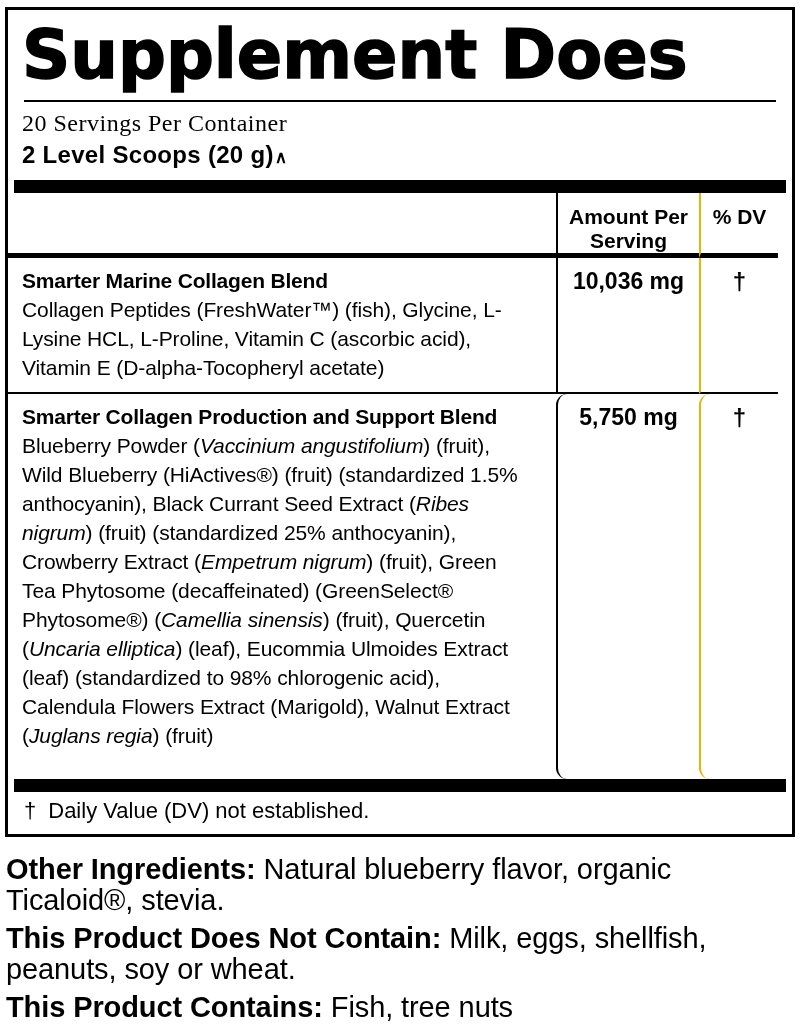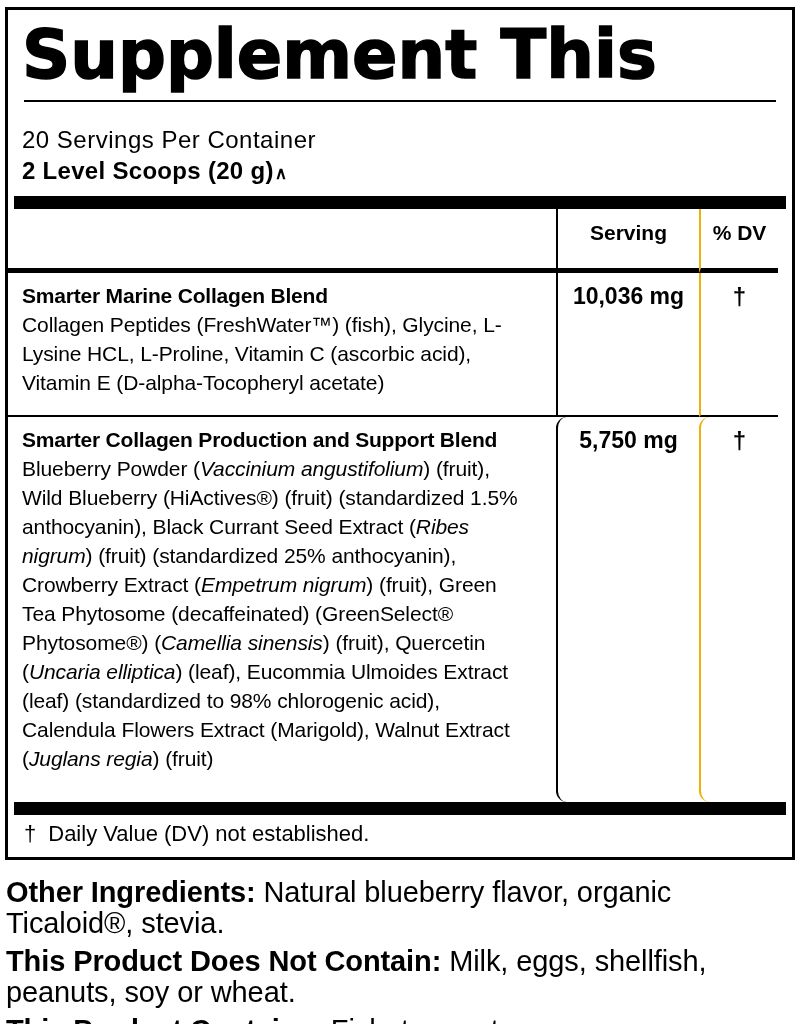--- a/index.html
+++ b/index.html
@@ -38,24 +38,25 @@
     white-space: nowrap;
   }
 
   .title-rule {
     border: none;
     border-top: 2px solid #000;
     margin: 7px 2px 0 2px;
   }
 
   .servings-per {
-    margin-top: 24px;
+    margin-top: 8px;
     font-size: 24px;
     line-height: 27px;
     letter-spacing: 0.5px;
+    font-family: Liberation Serif, serif;
   }
   .servings-row {
     display: flex;
     justify-content: space-between;
     align-items: baseline;
     font-weight: bold;
     font-size: 24px;
     line-height: 29px;
     margin-top: 3px;
     letter-spacing: 0.3px;
@@ -95,21 +96,21 @@
     font-size: 21px;
     line-height: 24px;
   }
 
   .row-sep { border-bottom: 2px solid #000; }
 
   .row1-cell { min-height: 125px; }
   .row2-cell { min-height: 385px; border-radius: 11px; }
 
   .name-desc-cell {
-    padding: 8px 18px 18px 14px;
+    padding: 8px 18px 10px 14px;
   }
   .row-name {
     font-weight: bold;
     font-size: 21px;
     line-height: 29px;
     letter-spacing: -0.2px;
   }
   .row-desc {
     font-size: 21px;
     line-height: 29px;
@@ -150,38 +151,39 @@
     font-size: 23px;
   }
 </style>
 </head>
 <body>
 
 <div class="page">
 
   <div class="facts-box">
 
-    <div class="title">Supplement This</div>
+    <div class="title">Supplement Does</div>
 
     <hr class="title-rule">
 
     <div class="servings-per">20 Servings Per Container</div>
 
     <div class="servings-row">
       <span>
         <span>2 Level Scoops (20 g)</span><span class="caret">∧</span>
       </span>
     </div>
 
     <div class="thick-bar"></div>
 
     <div class="facts-table">
 
       <div class="cell header-row-cell"></div>
       <div class="cell header-row-cell col-amount">
+        <div class="header-label">Amount Per</div>
         <div class="header-label">Serving</div>
       </div>
       <div class="cell header-row-cell col-dv">
         <div class="header-label">% DV</div>
       </div>
 
       <div class="cell row1-cell row-sep name-desc-cell">
         <div class="row-name">Smarter Marine Collagen Blend</div>
         <div class="row-desc"><span>Collagen Peptides (FreshWater™) (fish), Glycine, L-Lysine HCL, L-Proline, Vitamin C (ascorbic acid), Vitamin E (D-alpha-Tocopheryl acetate)</span></div>
       </div>

